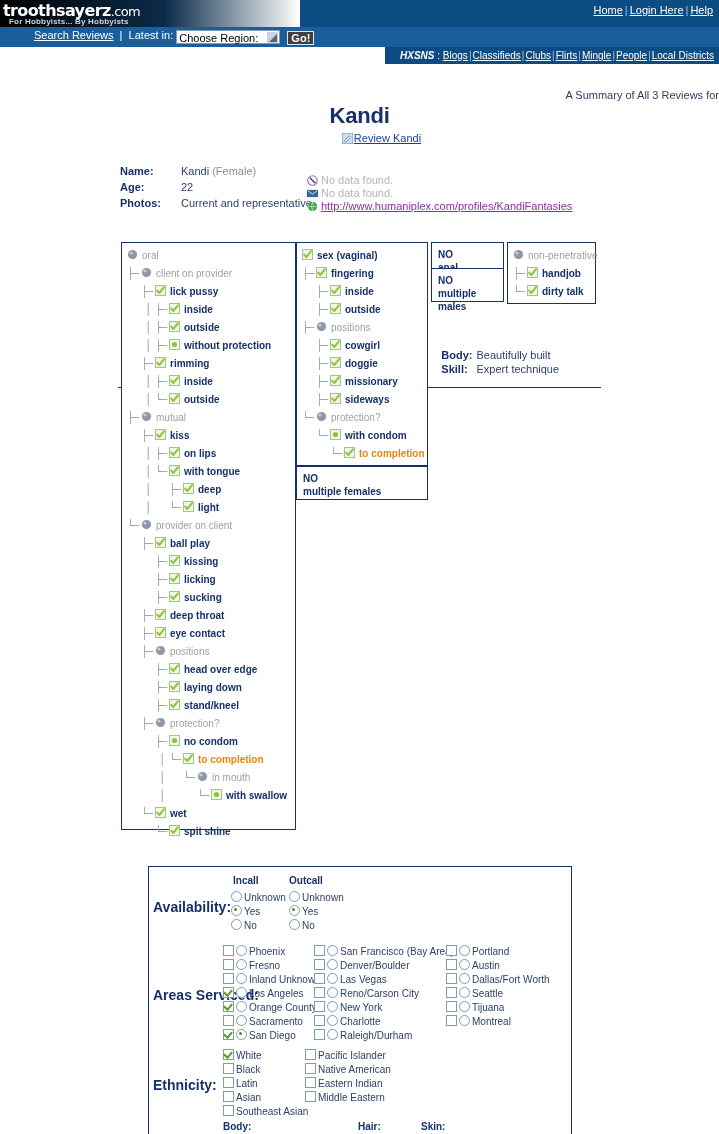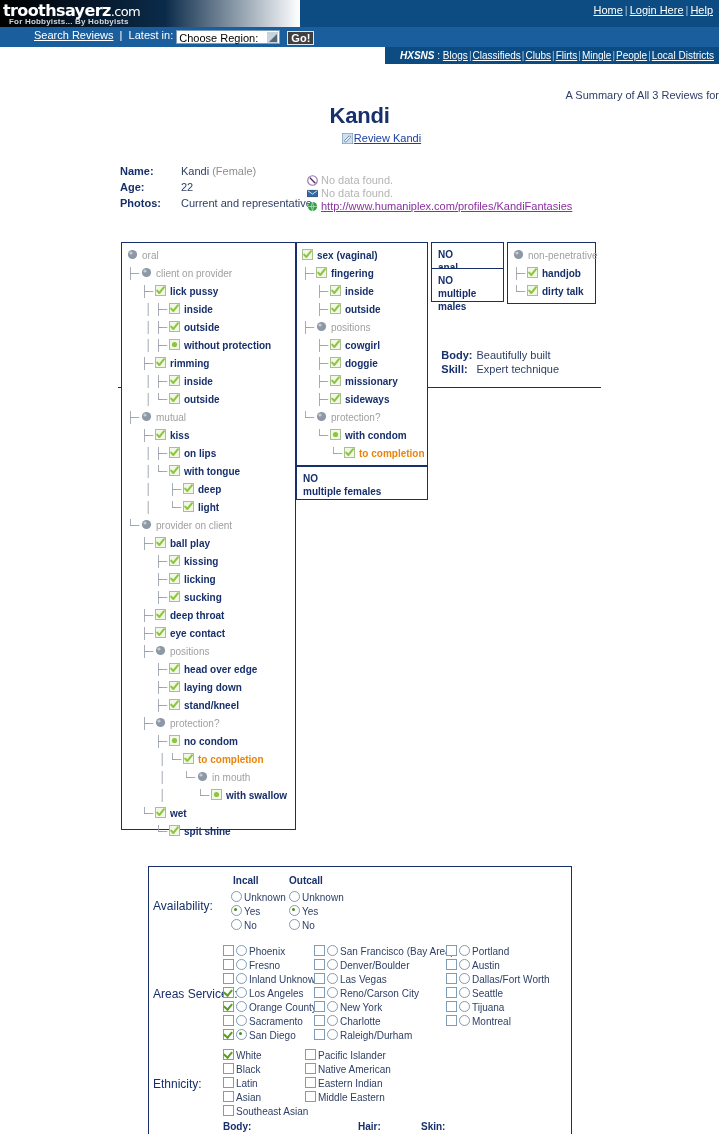--- a/index.html
+++ b/index.html
@@ -100,21 +100,21 @@
   .ic{display:inline-block;width:11px;height:11px;vertical-align:-1px;margin-right:4px;}
   .lbltx{font-weight:bold;color:#17306b;}
   .lbltx.dim{font-weight:normal;color:#a0a0a0;}
   .lbltx.hot{color:#e8850c;}
   .nobox{padding:5px 6px;font-size:10px;font-weight:bold;color:#17306b;line-height:13px;}
 
   
   .formbox{position:absolute;left:148px;top:866px;width:422px;height:268px;
      border:1px solid #17306b;border-bottom:none;background:#fff;}
   .fsec{position:relative;}
-  .flabel{position:absolute;left:4px;font-weight:normal;color:#17306b;font-size:12px;}
+  .flabel{position:absolute;left:4px;font-weight:bold;color:#17306b;font-size:14px;}
   .colhead{font-weight:bold;color:#17306b;font-size:10px;}
   .opt{font-size:10px;color:#2d3e66;white-space:nowrap;line-height:14px;}
   .cb,.rb{display:inline-block;width:9px;height:9px;vertical-align:-1px;margin-right:2px;}
   .cb{border:1px solid #7f9bb5;background:#fff;position:relative;}
   .cb.on:after{content:"";position:absolute;left:1px;top:0px;width:4px;height:6px;
      border:solid #5a9e21;border-width:0 2px 2px 0;transform:rotate(40deg);}
   .rb{border:1px solid #7f9bb5;background:#fff;border-radius:50%;position:relative;}
   .rb.on:after{content:"";position:absolute;left:2px;top:2px;width:3px;height:3px;
      border-radius:50%;background:#4d8b1d;}
 </style>

